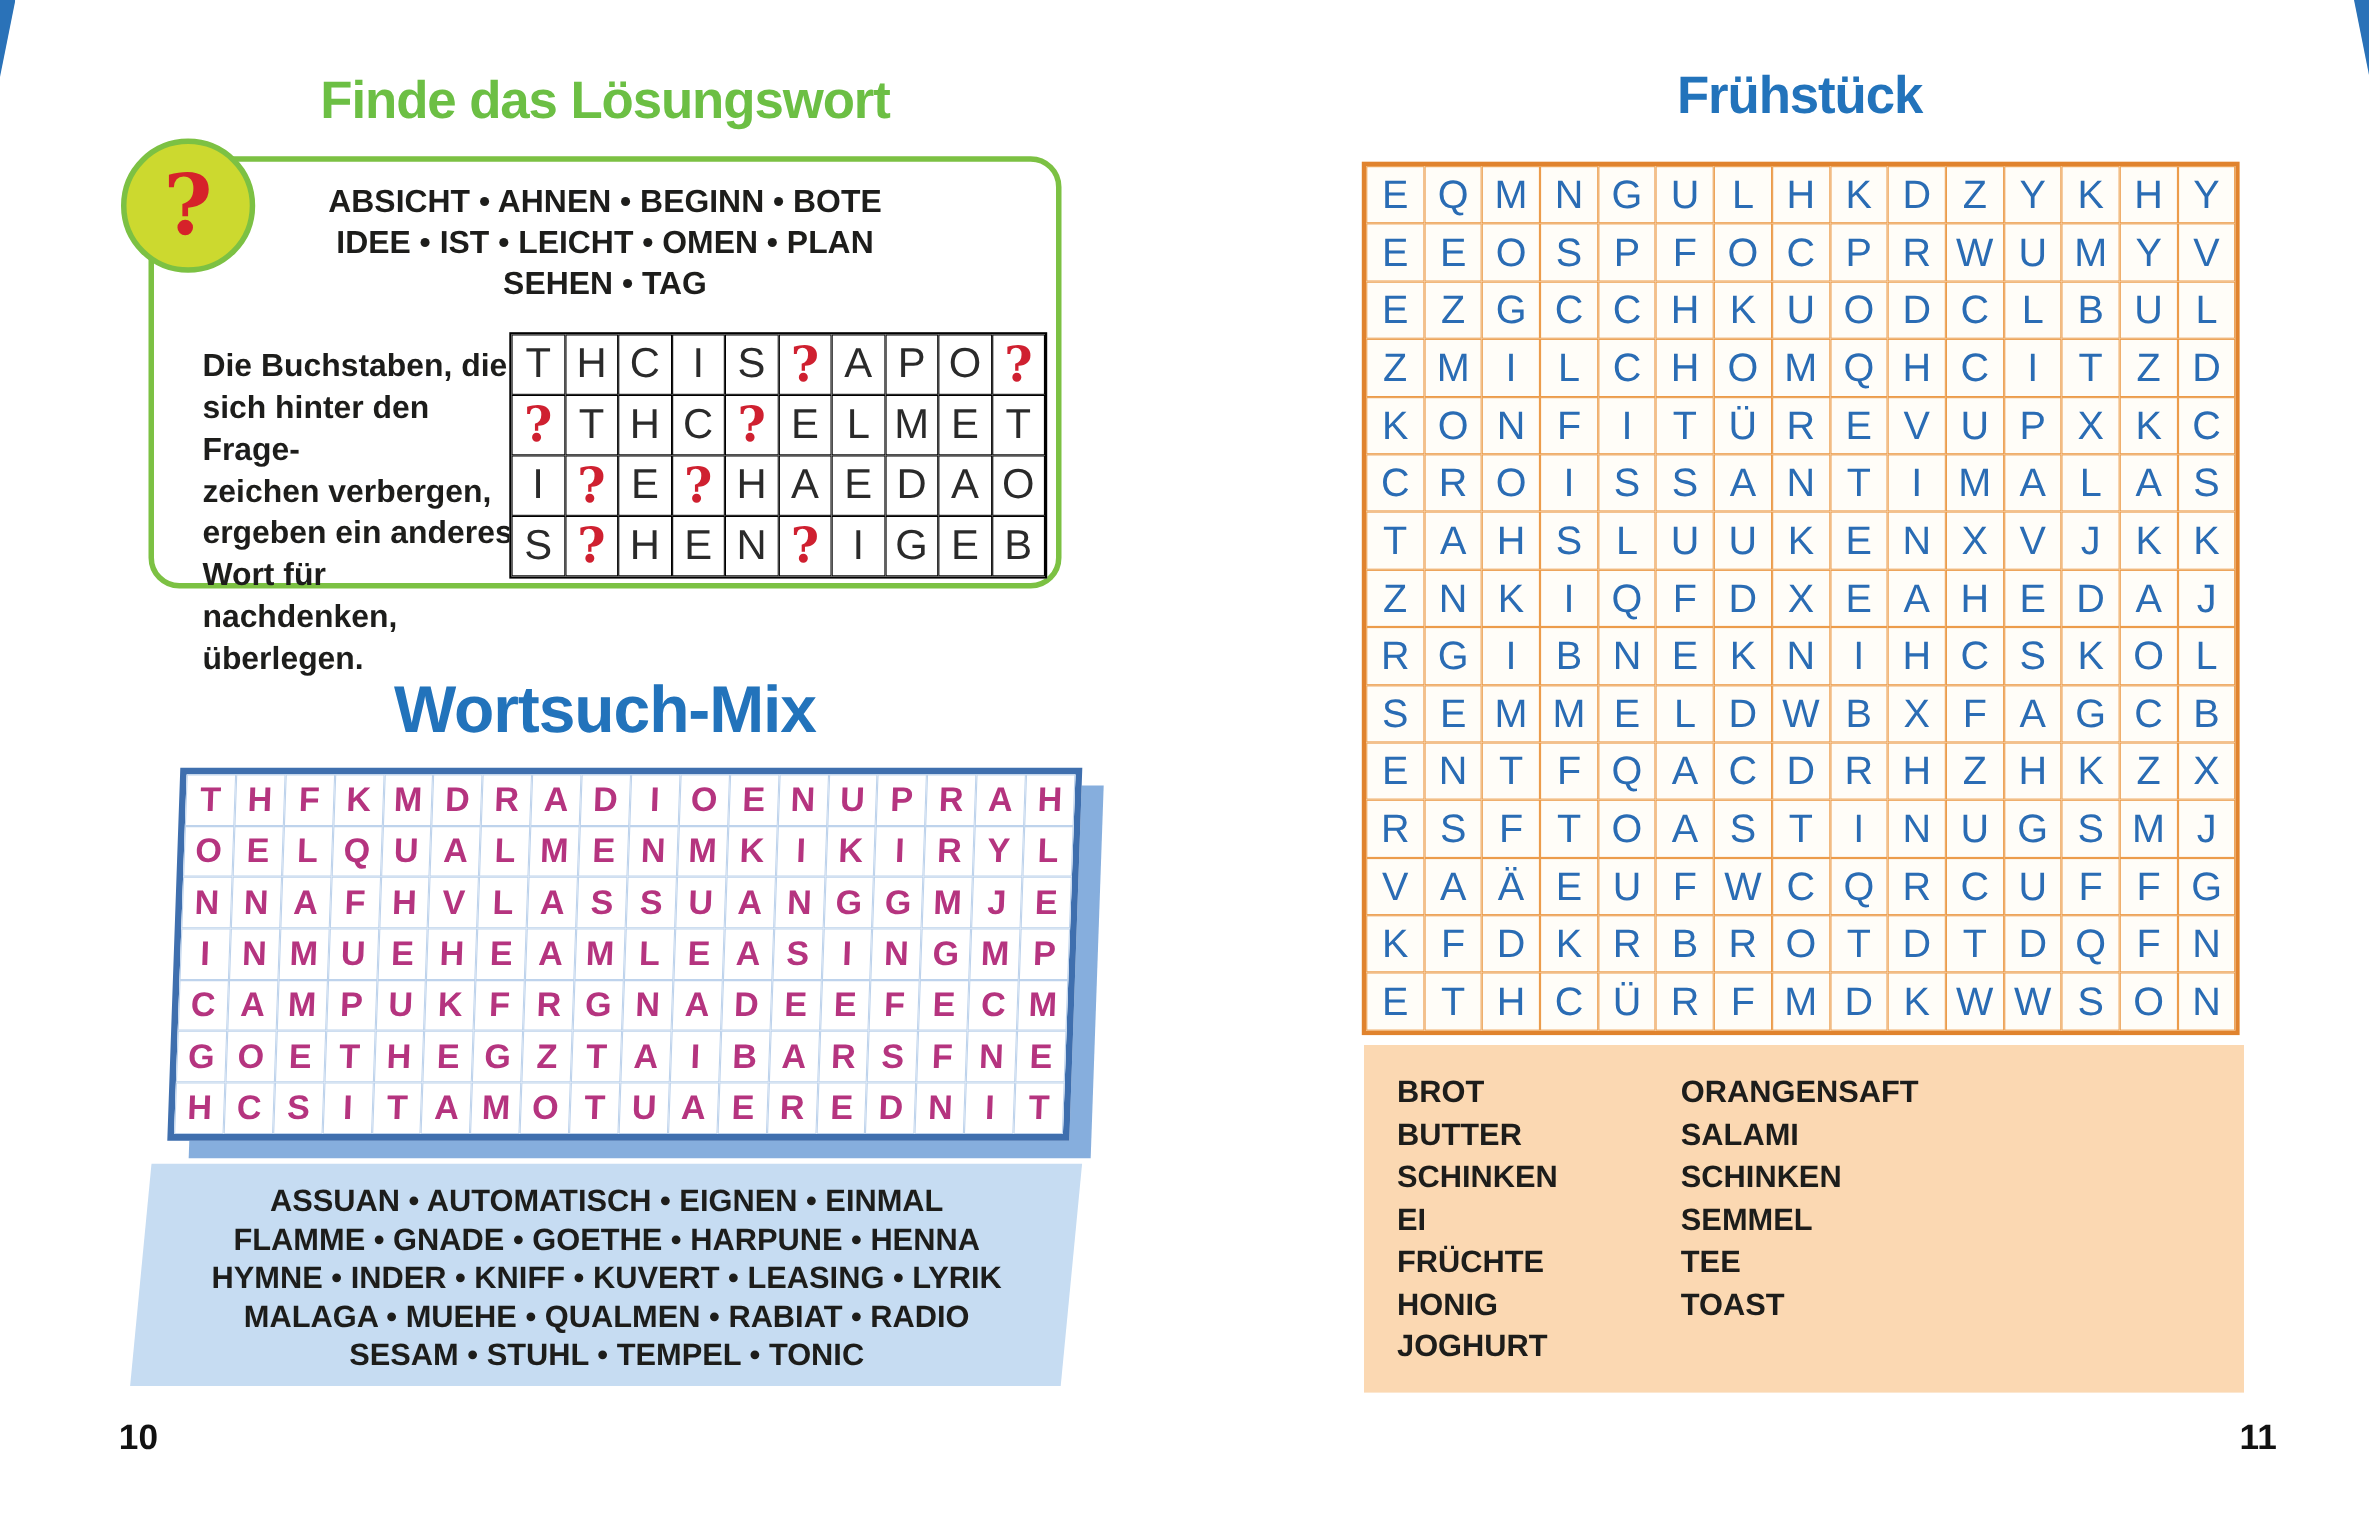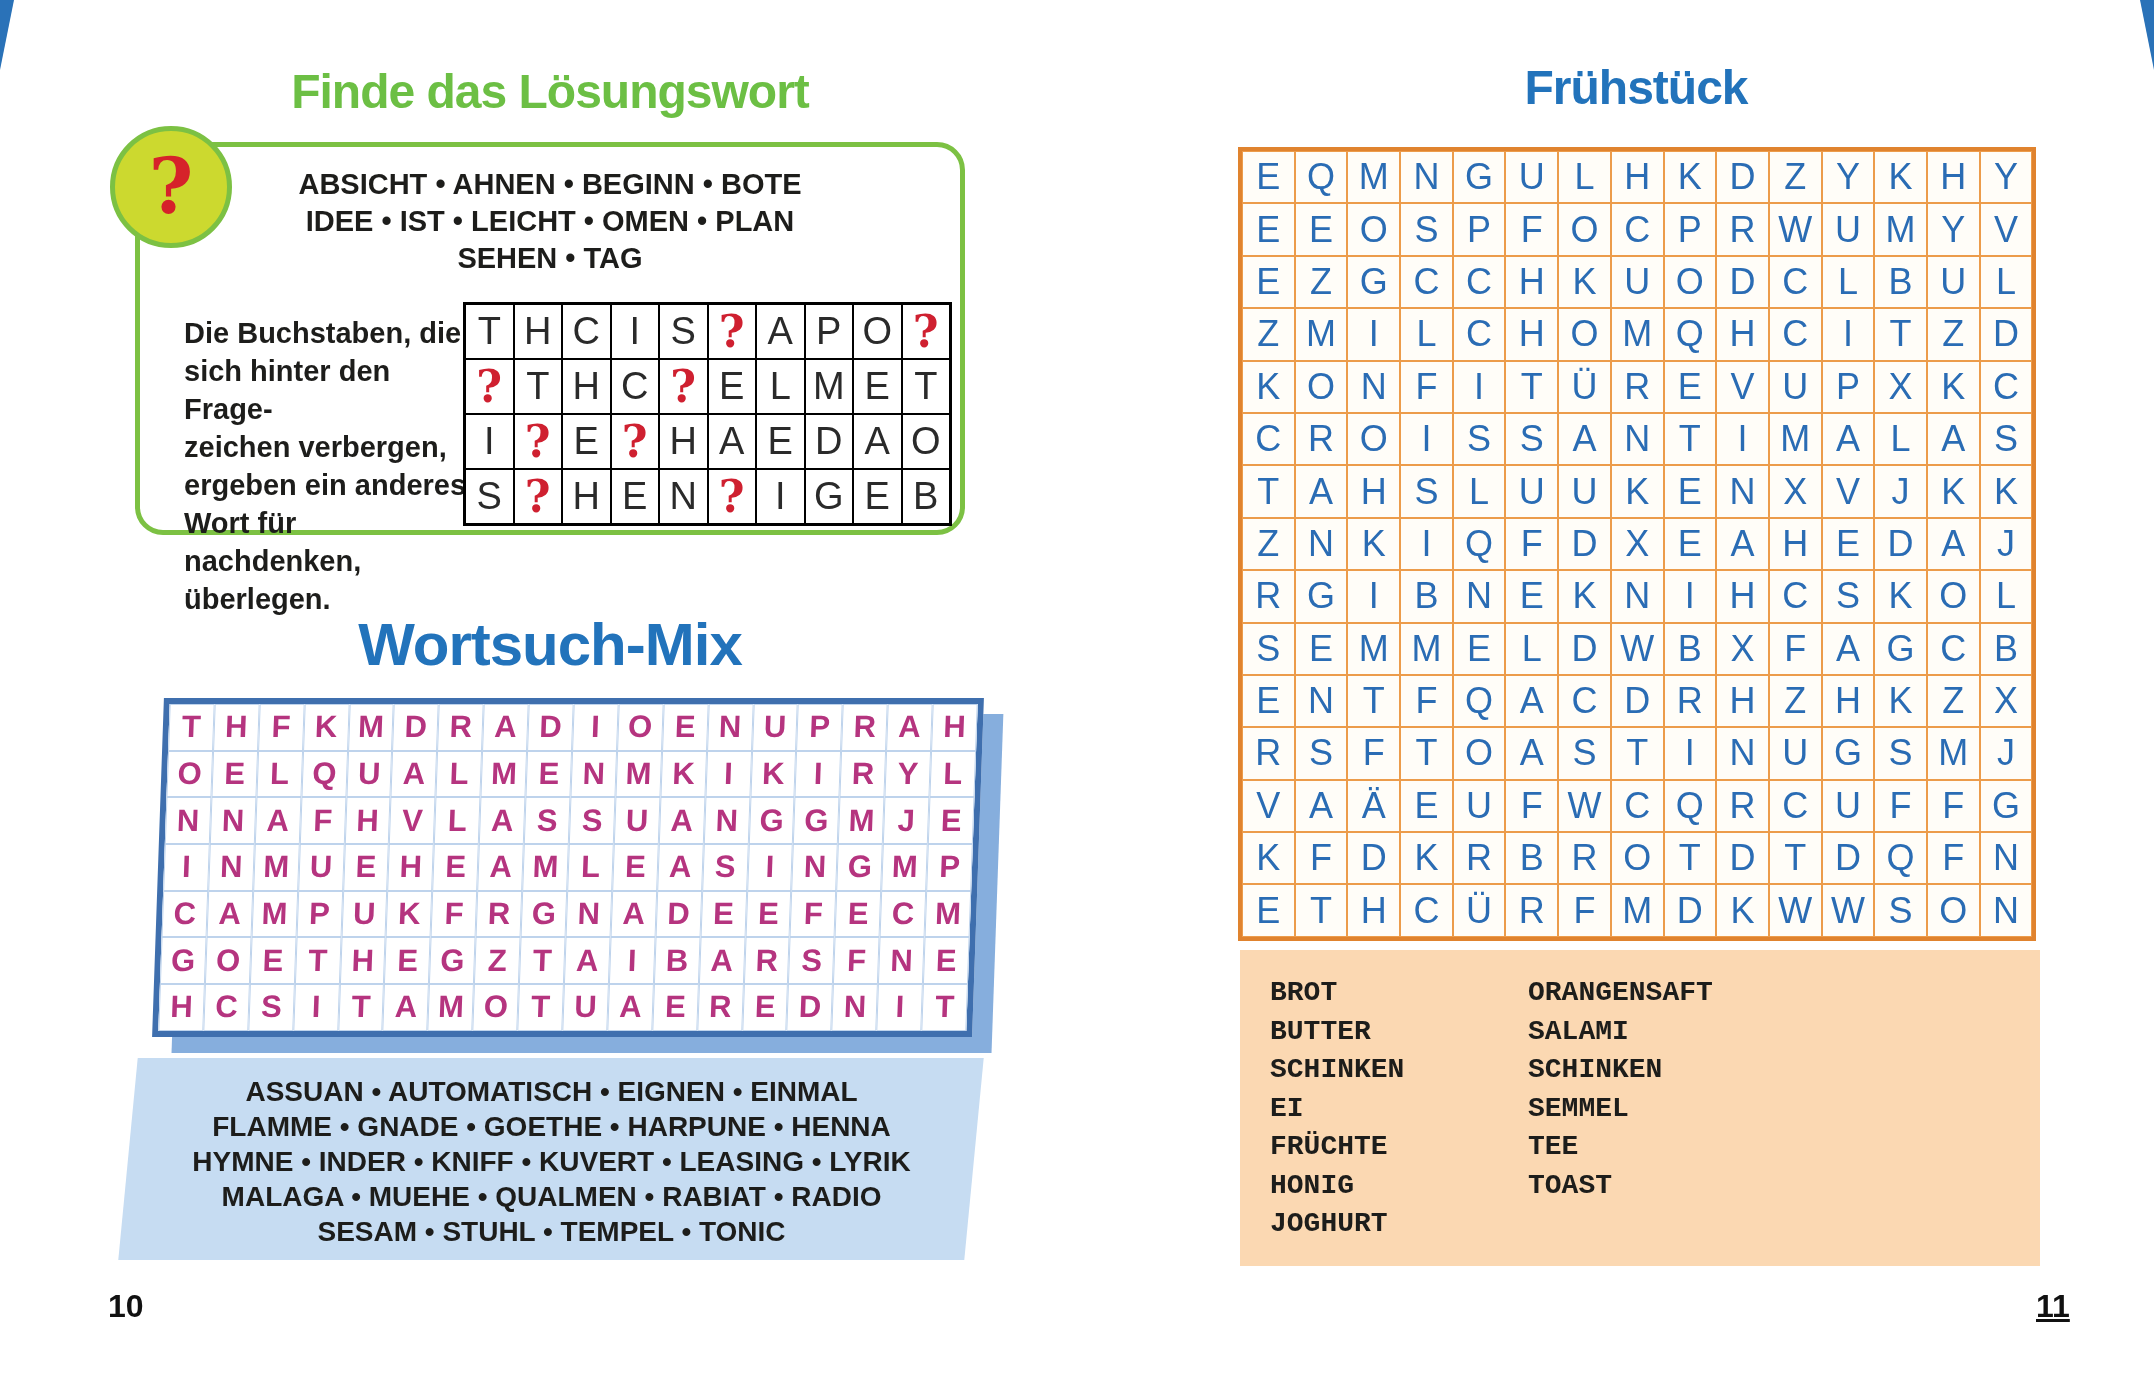--- a/index.html
+++ b/index.html
@@ -53,26 +53,26 @@
 
   
   #fs-grid { position: absolute; left: 1238px; top: 147px; display: grid;
              grid-template-columns: repeat(15, 52.7px); grid-auto-rows: 52.4px;
              border: 4px solid #e0832e; background: #fffdf8; }
   .fs-cell { border: 1px solid #ec9c4b; display: flex; align-items: center; justify-content: center;
              font-size: 36px; color: #2a6cb4; background: #fffdf8; }
 
   #fs-words { position: absolute; left: 1240px; top: 950px; width: 800px; height: 316px;
               background: #fbd8b2; display: flex; padding: 24px 0 0 30px; }
-  .fs-col { width: 258px; font-family: Liberation Mono, monospace; }
+  .fs-col { width: 258px; }
   .word-item { font-size: 28px; font-weight: bold; color: #1d1d1b; line-height: 38.5px; }
 
   .page-num { position: absolute; top: 1288px; font-size: 32px; font-weight: bold; color: #111111; }
   #pn-left { left: 72px; margin-left: 36px; }
-  #pn-right { left: 2036px; text-decoration: underline; }
+  #pn-right { left: 2036px; }
 </style>
 </head>
 <body>
 
 <div class="spread">
 
   <div class="corner" id="corner-l"></div>
   <div class="corner" id="corner-r"></div>
 
   <div class="title" id="title-solution">Finde das Lösungswort</div>

